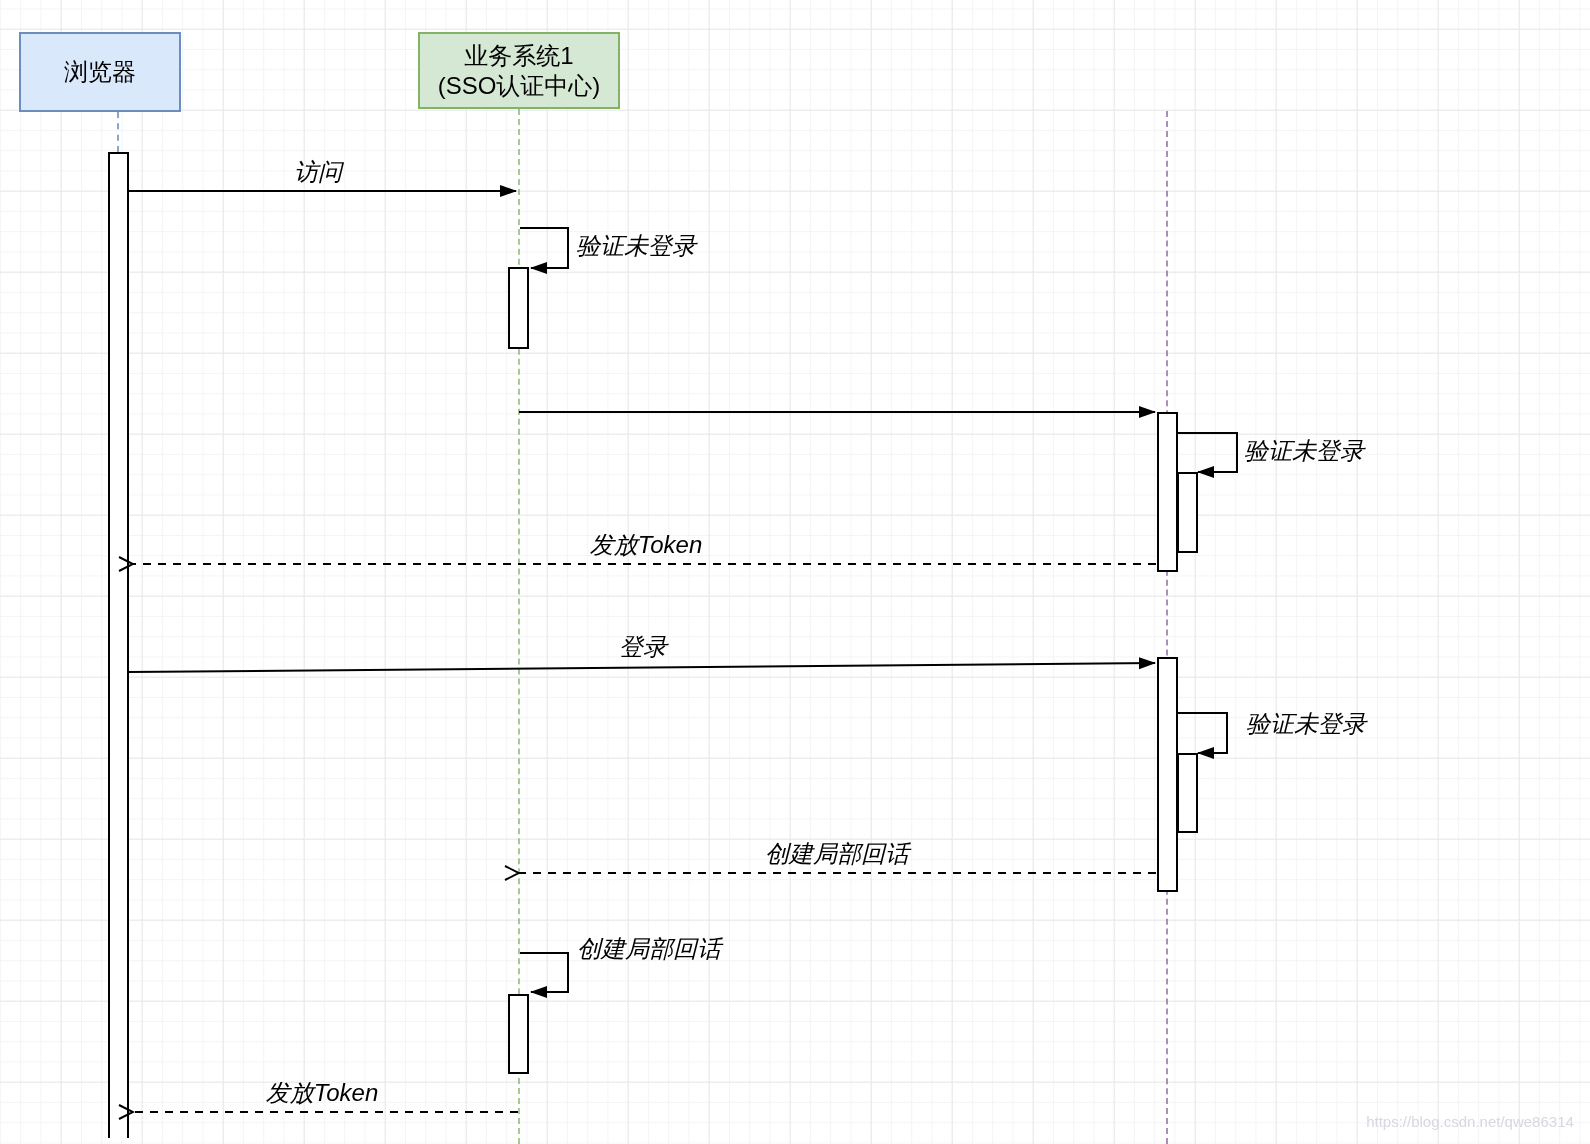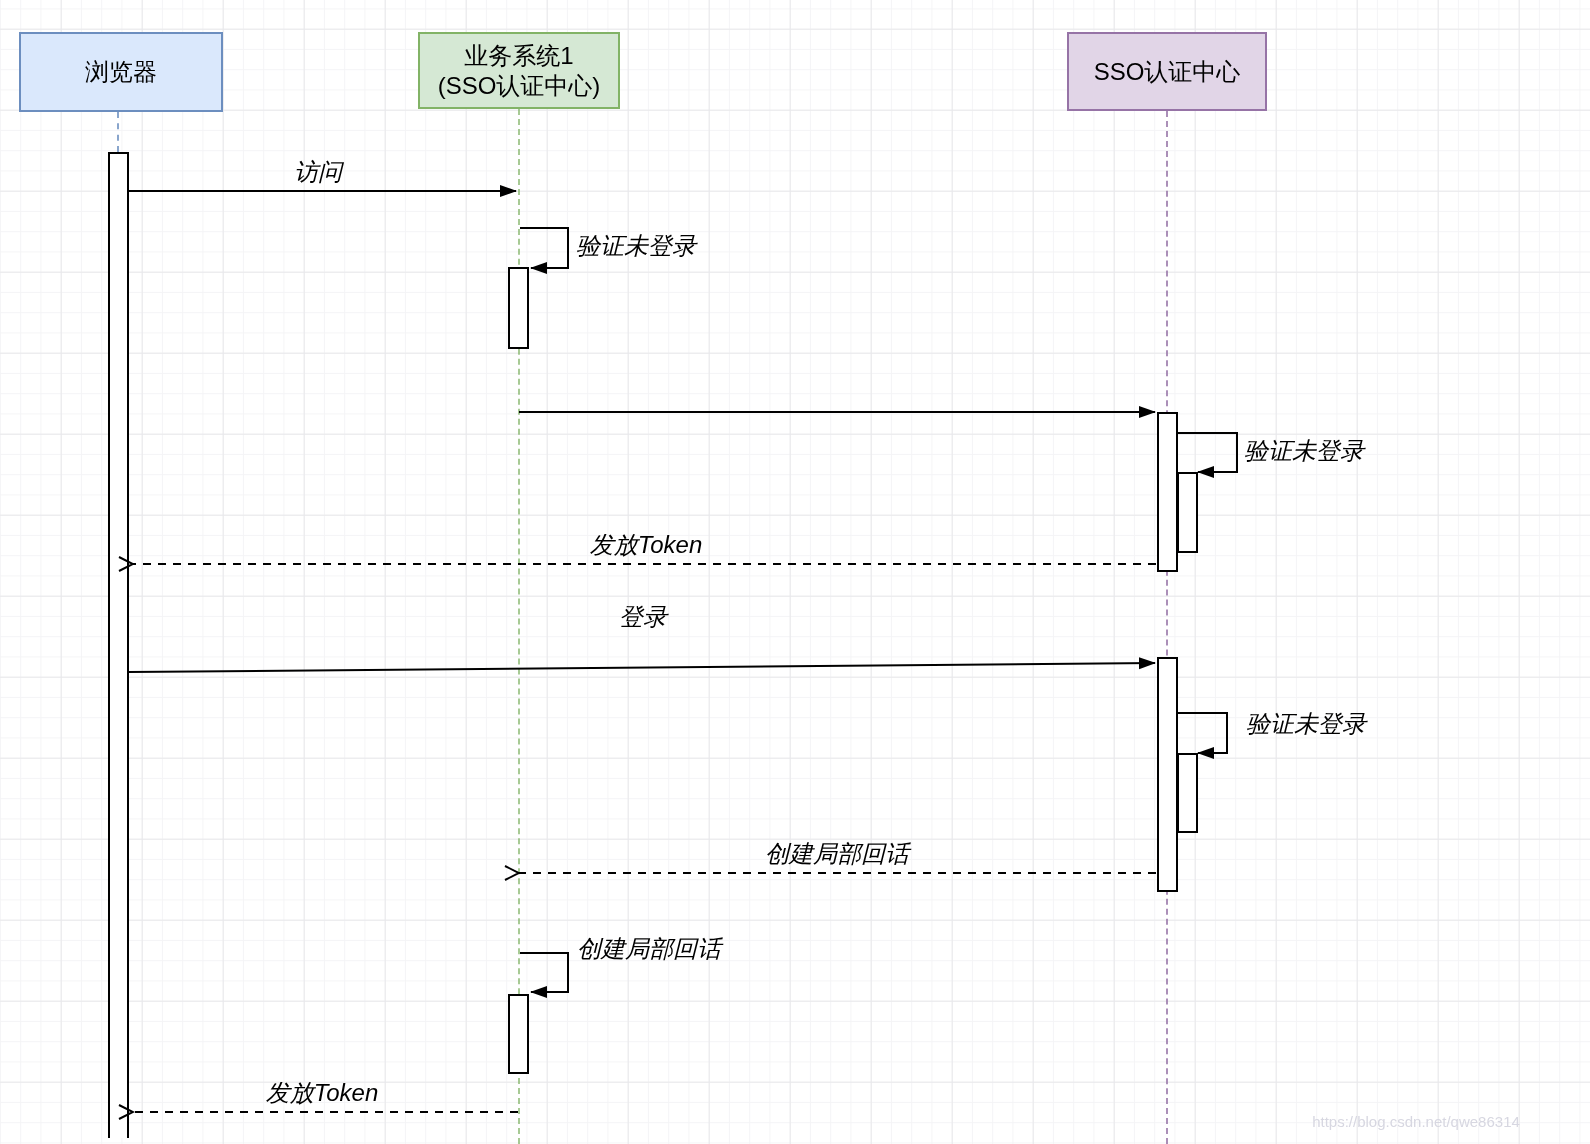--- a/index.html
+++ b/index.html
@@ -15,21 +15,21 @@
     background-size:81px 81px,81px 81px,20.25px 20.25px,20.25px 20.25px;
     background-position:60.7px 28.7px;
   }
   
   .actor{
     position:absolute;display:flex;align-items:center;justify-content:center;
     box-sizing:border-box;border:2px solid #000;z-index:4;
     font-size:24px;color:#000;text-align:center;line-height:1.25;
   }
   .actor-label{white-space:pre-line;}
-  .actor-browser{left:19px;top:32px;width:204px;height:80px;background:#dae8fc;border-color:#6c8ebf;}
+  .actor-browser{left:19px;top:32px;width:162px;height:80px;background:#dae8fc;border-color:#6c8ebf;}
   .actor-sys{left:418px;top:32px;width:202px;height:77px;background:#d5e8d4;border-color:#82b366;}
   .actor-sso{left:1067px;top:32px;width:200px;height:79px;background:#e1d5e7;border-color:#9673a6;}
   
   .lifeline{position:absolute;width:0;z-index:1;}
   .lifeline-browser{left:117px;top:112px;height:40px;border-left:2px dashed rgba(108,142,191,.8);}
   .lifeline-sys{left:518px;top:109px;height:1035px;border-left:2px dashed rgba(130,179,102,.7);}
   .lifeline-sso{left:1166px;top:111px;height:1033px;border-left:2px dashed rgba(150,115,166,.8);}
   
   .activation{position:absolute;box-sizing:border-box;background:#fff;border:2px solid #000;z-index:2;}
   .act-browser{left:108px;top:152px;width:21px;height:986px;border-bottom:none;}
@@ -43,37 +43,34 @@
   .arrows{position:absolute;left:0;top:0;z-index:3;}
   .arrows line,.arrows polyline{stroke:#000;stroke-width:2;fill:none;}
   .dashed{stroke-dasharray:8 7;}
   
   .msg-label{
     position:absolute;transform:translate(-50%,-50%);z-index:5;
     font-size:24px;color:#000;white-space:nowrap;font-style:italic;
   }
   .watermark{
     position:absolute;transform:translate(-50%,-50%);z-index:6;
-    left:1416px;top:1121px;font-size:15px;color:#d7d7e1;white-space:nowrap;
+    left:1470px;top:1121px;font-size:15px;color:#d7d7e1;white-space:nowrap;
   }
 </style>
 </head>
 <body>
 
 <div class="canvas">
 
   <div class="actor actor-browser">
     <span class="actor-label">浏览器</span>
   </div>
   <div class="actor actor-sys">
     <span class="actor-label">业务系统1
 (SSO认证中心)</span>
-  </div>
-  <div class="actor actor-sso">
-    <span class="actor-label">SSO认证中心</span>
   </div>
 
   <div class="lifeline lifeline-browser"></div>
   <div class="lifeline lifeline-sys"></div>
   <div class="lifeline lifeline-sso"></div>
 
   <div class="activation act-browser"></div>
   <div class="activation act-sys-1"></div>
   <div class="activation act-sys-2"></div>
   <div class="activation act-sso-1"></div>
@@ -100,20 +97,20 @@
     <polyline points="1178,713 1227,713 1227,753 1198,753" marker-end="url(#arrow-filled)"></polyline>
     <line class="dashed" x1="1156" y1="873" x2="519" y2="873" marker-end="url(#arrow-open)"></line>
     <polyline points="520,953 568,953 568,992 531,992" marker-end="url(#arrow-filled)"></polyline>
     <line class="dashed" x1="518" y1="1112" x2="133" y2="1112" marker-end="url(#arrow-open)"></line>
   </svg>
 
   <div class="msg-label" style="left:318px;top:172px">访问</div>
   <div class="msg-label" style="left:636px;top:246px">验证未登录</div>
   <div class="msg-label" style="left:1304px;top:451px">验证未登录</div>
   <div class="msg-label" style="left:646px;top:545px">发放Token</div>
-  <div class="msg-label" style="left:643px;top:617px">登录</div>
+  <div class="msg-label" style="left:643px;top:647px">登录</div>
   <div class="msg-label" style="left:1306px;top:724px">验证未登录</div>
   <div class="msg-label" style="left:837px;top:854px">创建局部回话</div>
   <div class="msg-label" style="left:649px;top:949px">创建局部回话</div>
   <div class="msg-label" style="left:322px;top:1093px">发放Token</div>
 
   <div class="watermark">https://blog.csdn.net/qwe86314</div>
 </div>
 
 </body></html>

